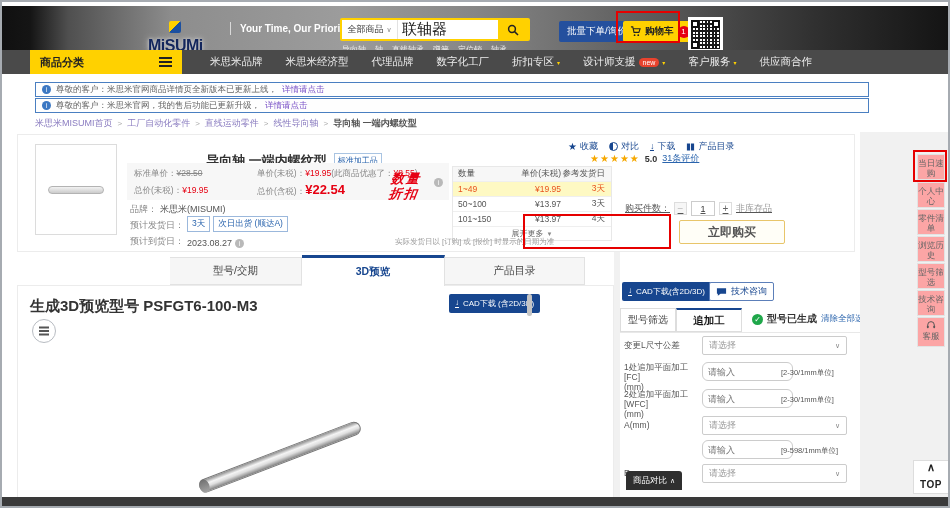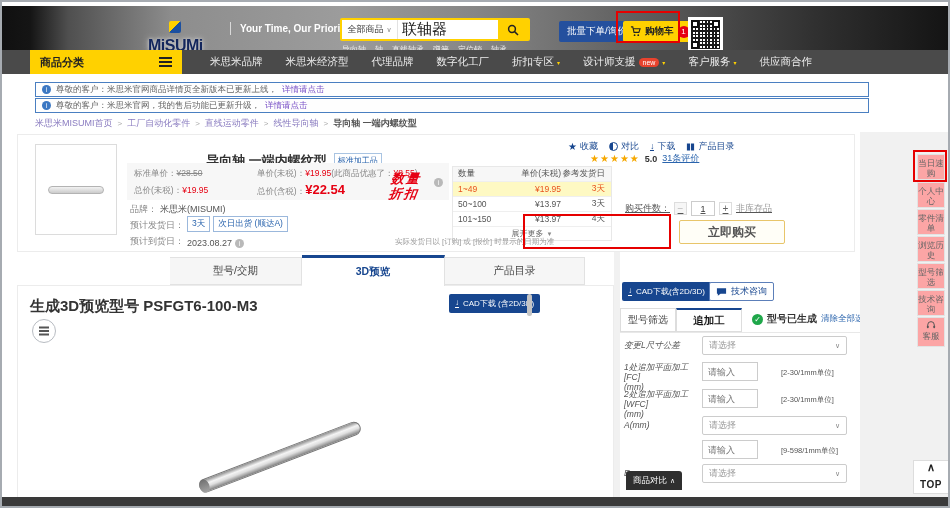--- a/index.html
+++ b/index.html
@@ -129,24 +129,24 @@
   .mlink { font-size:9px; color:#2a64ad; cursor:pointer; }
   .cad2 { position:absolute; left:620px; top:280px; }
   .consult { position:absolute; left:707px; top:280px; height:19px; background:#fff; border:1px solid #5c7fb9; border-radius:2px; color:#17468f; font-size:9px; display:flex; align-items:center; gap:4px; padding:0 6px; cursor:pointer; font-family:"Liberation Sans",sans-serif; }
   .subtab { position:absolute; top:306px; height:24px; border:1px solid #ddd; background:#fff; display:flex; align-items:center; justify-content:center; font-size:10px; color:#444; cursor:pointer; }
   .subtab.active { border-top:2px solid #17468f; font-weight:bold; color:#1a1a1a; font-size:10.5px; }
   .genrow { position:absolute; left:750px; top:310px; display:flex; align-items:center; gap:4px; white-space:nowrap; }
   .chk { width:11px; height:11px; border-radius:50%; background:#1fa74a; color:#fff; font-size:8px; line-height:11px; text-align:center; }
   .gentxt { font-size:10px; font-weight:bold; color:#333; }
   .clearlink { font-size:8.5px; color:#2a64ad; cursor:pointer; }
   .rdivider { position:absolute; left:618px; top:330px; width:240px; height:1px; background:#e8e8e8; }
-  .flabel { position:absolute; left:622px; width:78px; font-size:8.5px; color:#555; line-height:10px;font-style:italic; }
+  .flabel { position:absolute; left:622px; width:78px; font-size:8.5px; color:#555; line-height:10px; }
   .fselect { position:absolute; left:700px; width:145px; height:19px; border:1px solid #ccc; border-radius:2px; display:flex; align-items:center; justify-content:space-between; padding:0 6px; font-size:9px; color:#999; background:#fff; cursor:pointer; }
   .fselect .cv { font-size:7px; color:#888; }
-  .finput { position:absolute; left:700px; width:56px; height:19px; border:1px solid #ccc; border-radius:0; font-size:9px; padding:0 5px; color:#333; outline:none; font-family:"Liberation Sans",sans-serif; }
+  .finput { position:absolute; left:700px; width:91px; height:19px; border:1px solid #ccc; border-radius:6px; font-size:9px; padding:0 5px; color:#333; outline:none; font-family:"Liberation Sans",sans-serif; }
   .fhint { position:absolute; left:779px; font-size:7.5px; color:#555; white-space:nowrap; }
   .comparebtn { position:absolute; left:624px; top:469px; width:56px; height:19px; background:#2f2f2f; color:#fff; border:none; border-radius:3px 3px 0 0; font-size:8.5px; display:flex; align-items:center; justify-content:center; gap:3px; cursor:pointer; z-index:6; font-family:"Liberation Sans",sans-serif; }
   .comparebtn .up { font-size:7px; }
 
   
   .graycol { position:absolute; left:858px; top:130px; width:88px; height:366px; background:#f1f1f1; }
   .sitem { position:absolute; left:915px; width:28px; height:26px; background:#fca5a5; border:1px solid #e3e3e3; font-size:8.5px; line-height:10px; color:#666; text-align:center; padding-top:3px; cursor:pointer; }
   .sitem.svc { height:30px; padding-top:2px; }
   .topbtn { position:absolute; left:911px; top:458px; width:36px; height:34px; background:#fff; border:1px solid #ddd; text-align:center; cursor:pointer; color:#222; }
   .topbtn .up { display:block; font-size:11px; font-weight:bold; line-height:13px; }

